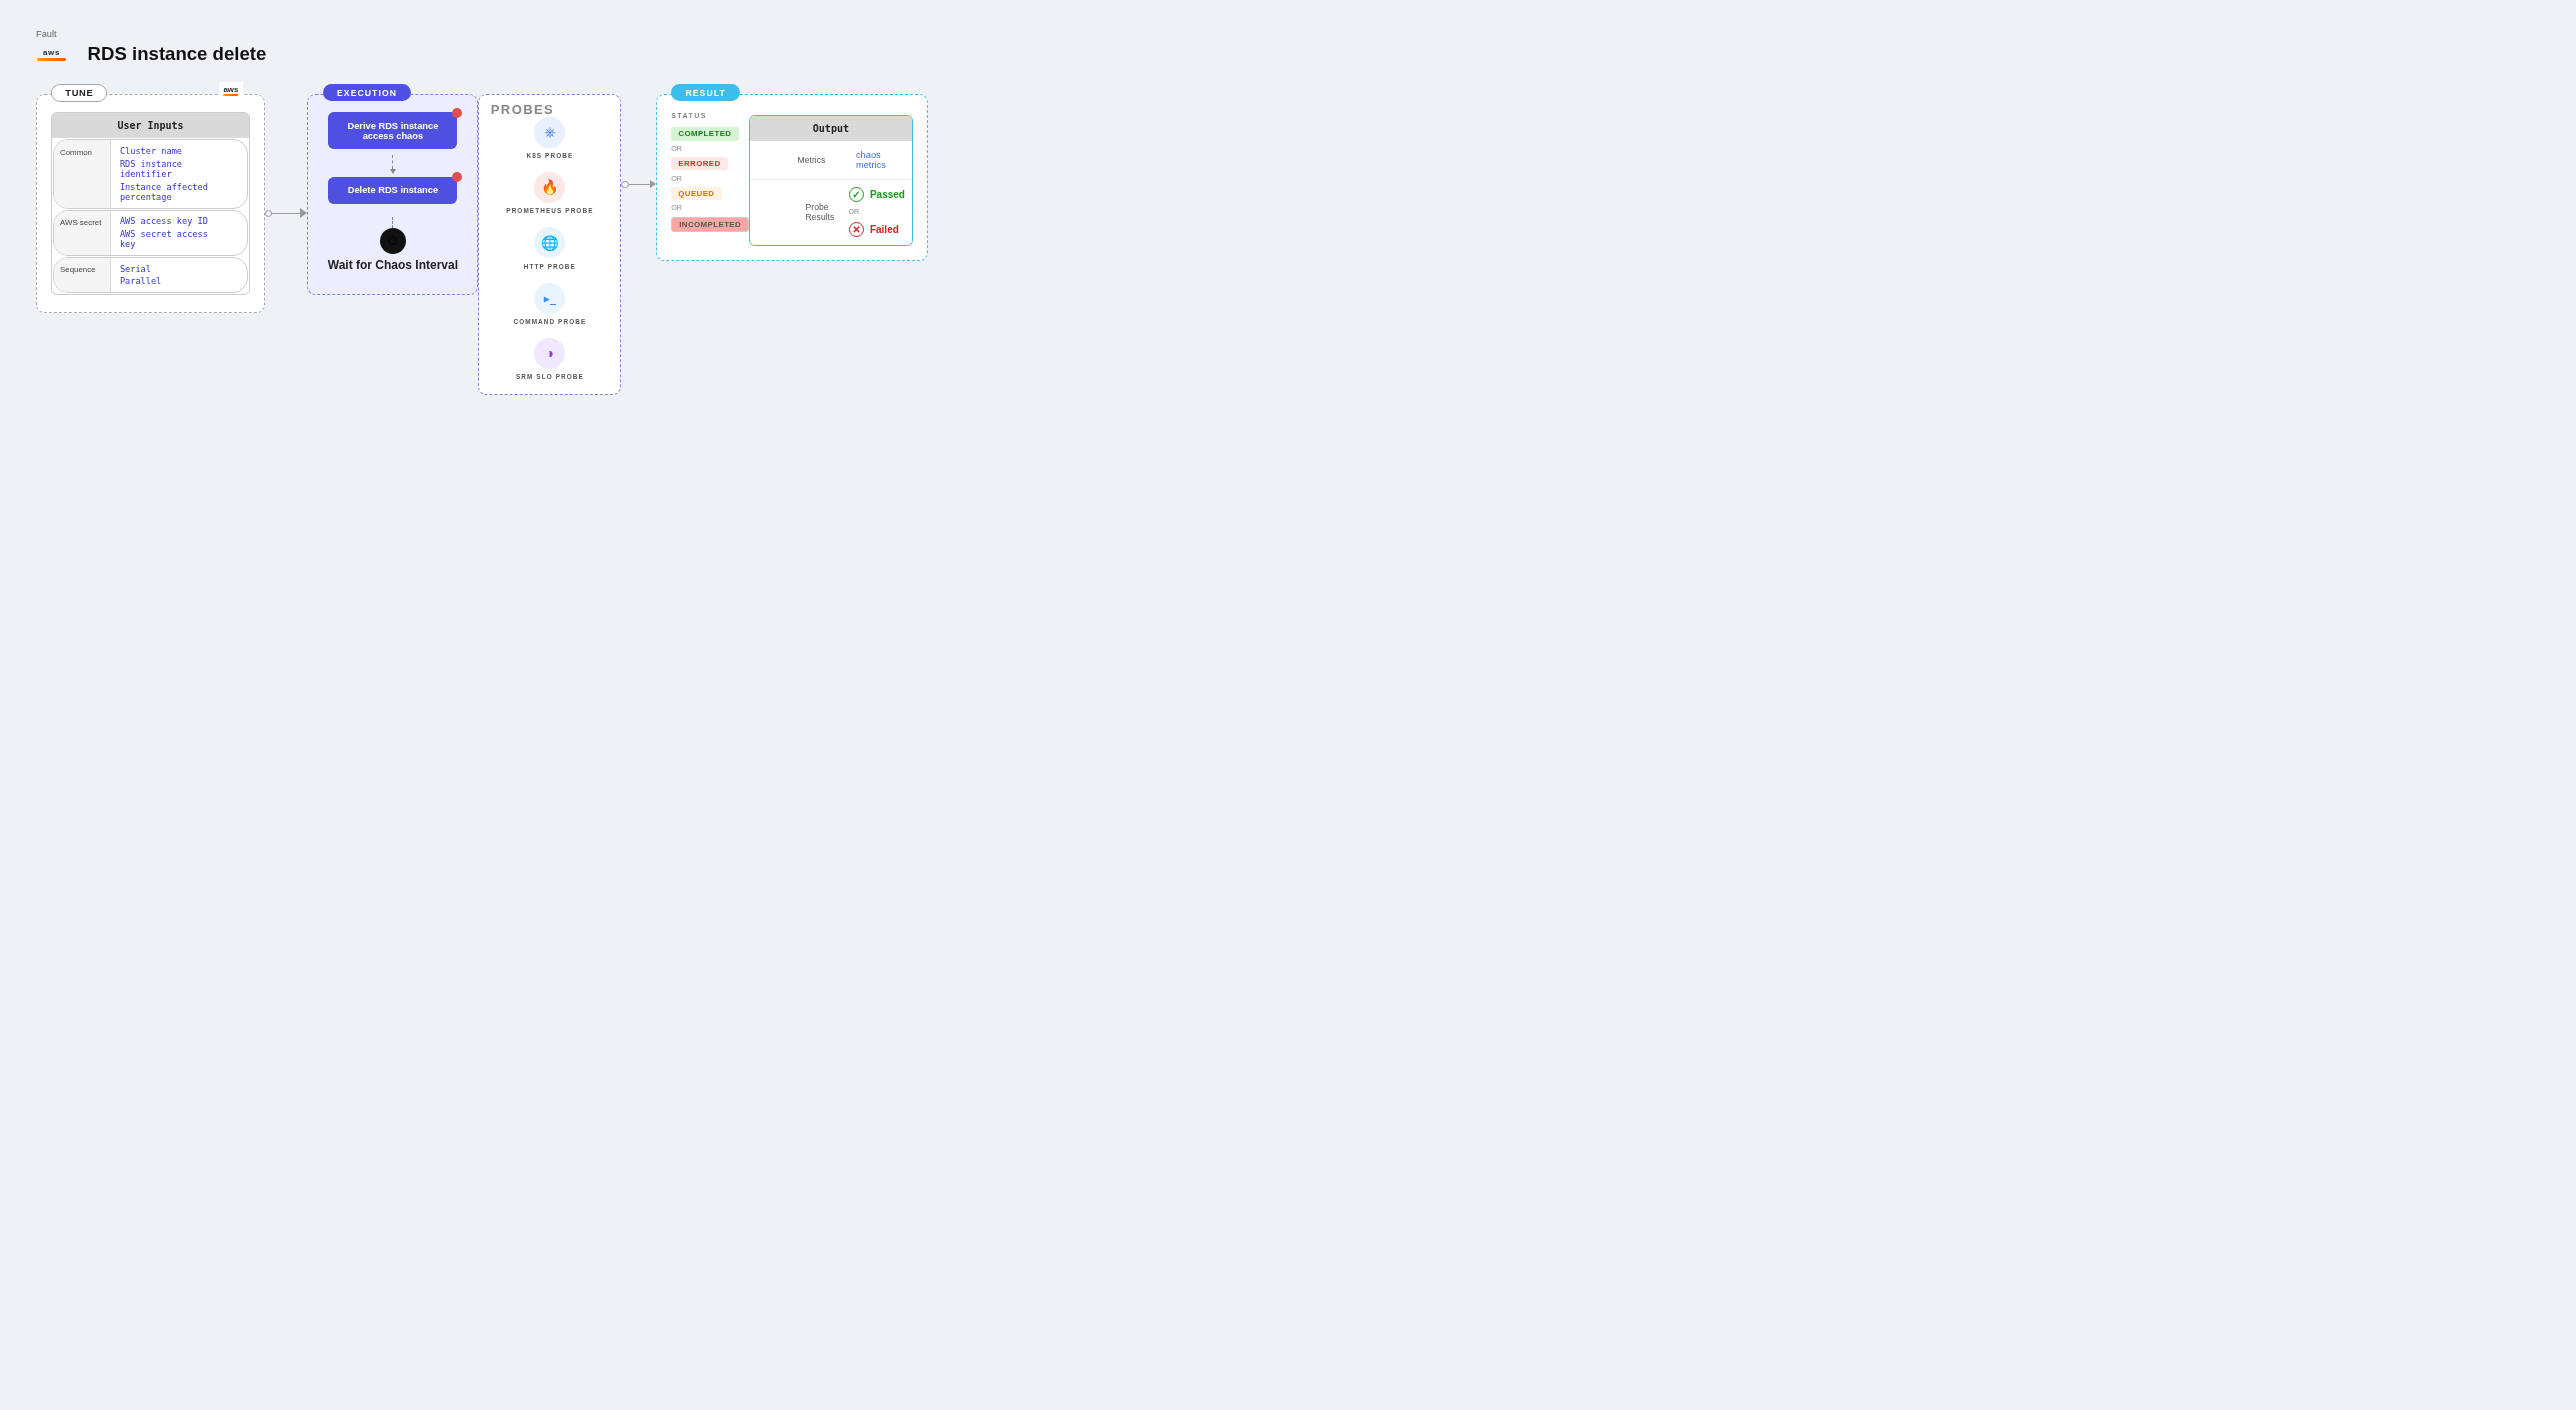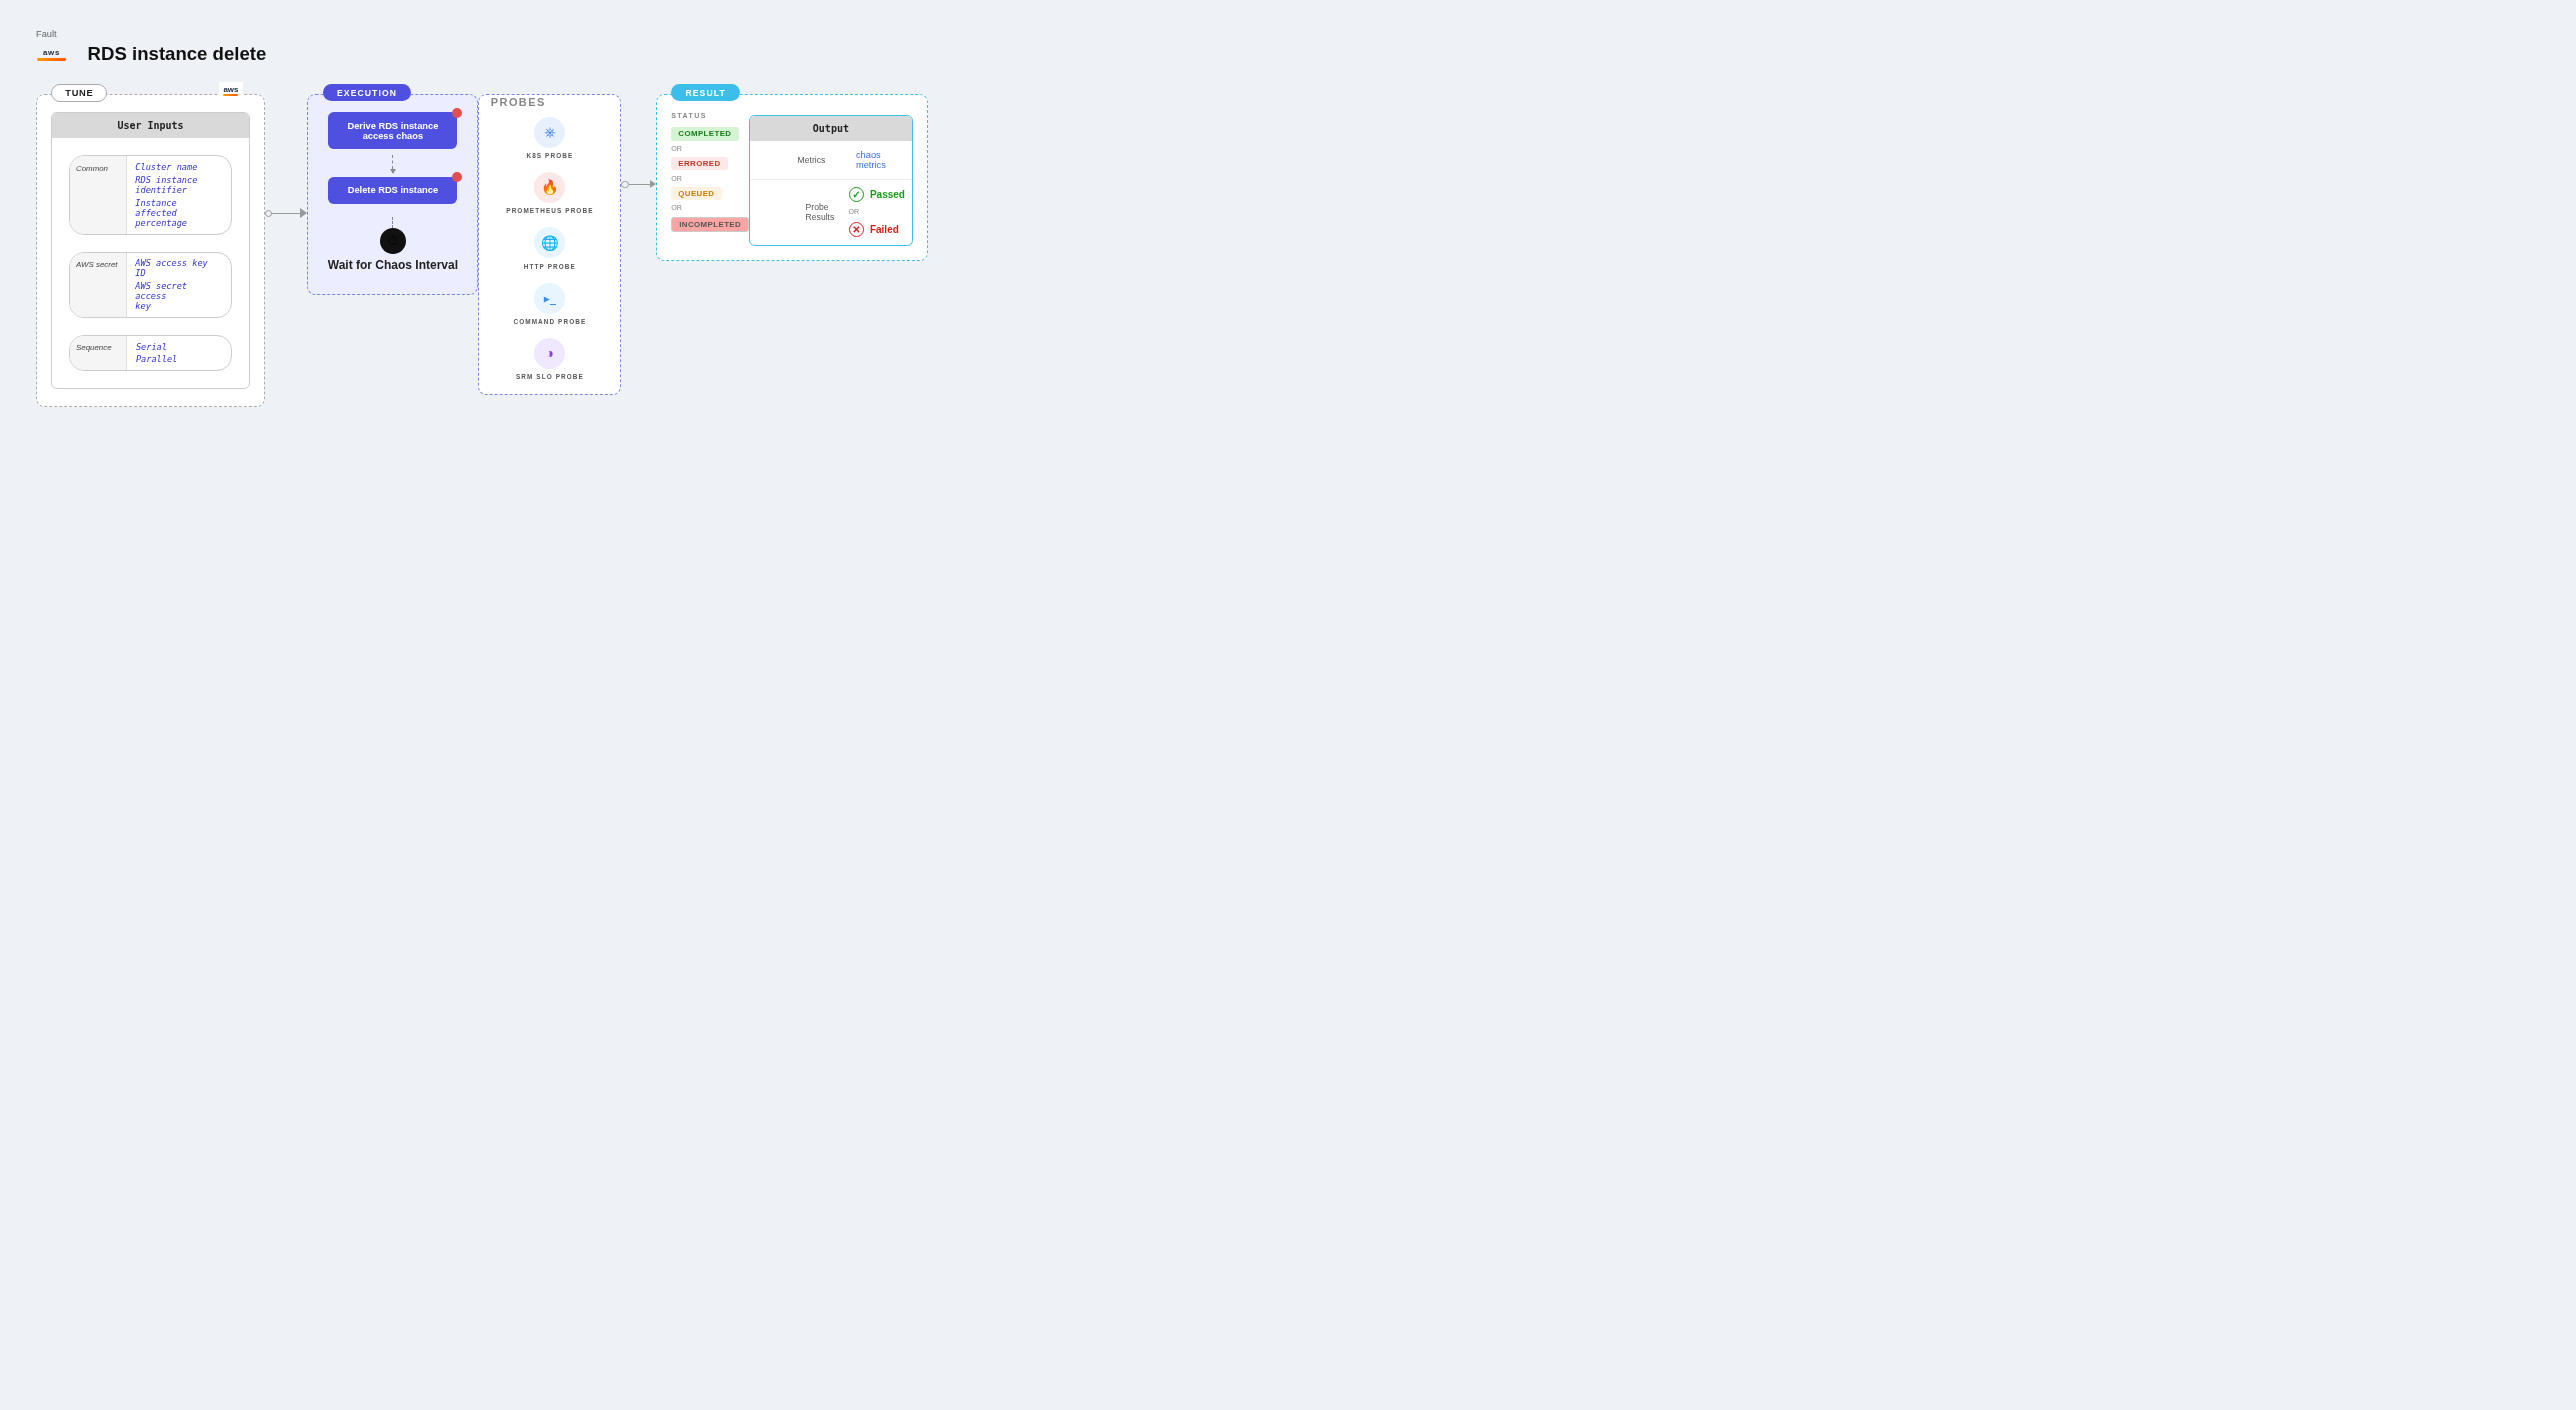--- a/index.html
+++ b/index.html
@@ -105,23 +105,22 @@
       text-align: center;
       padding: 7.1px;
       font-size: 10px;
       font-family: monospace;
       font-weight: 600;
       color: #222;
     }
     .input-section {
       border: 0.7px solid #ccc;
       border-radius: 15px;
-      margin: 17px;
+      margin: 1px;
       overflow: hidden;
-      font-style: italic;
     }
     .input-section-inner {
       display: flex;
     }
     .input-section-label {
       background: #f5f5f5;
       padding: 7.1px 5.7px;
       font-size: 7.9px;
       color: #444;
       width: 57px;
@@ -266,23 +265,23 @@
       min-width: 114px;
       padding: 21.4px 11.4px 14.3px;
       position: relative;
       display: flex;
       flex-direction: column;
       align-items: center;
       gap: 13px;
     }
     .probes-label {
       position: absolute;
-      top: 1px;
+      top: 7px;
       left: 11.4px;
-      font-size: 11px;
+      font-size: 13px;
       font-weight: 700;
       letter-spacing: 1.4px;
       color: #888;
     }
     .probe-item {
       display: flex;
       flex-direction: column;
       align-items: center;
       gap: 4.3px;
     }

